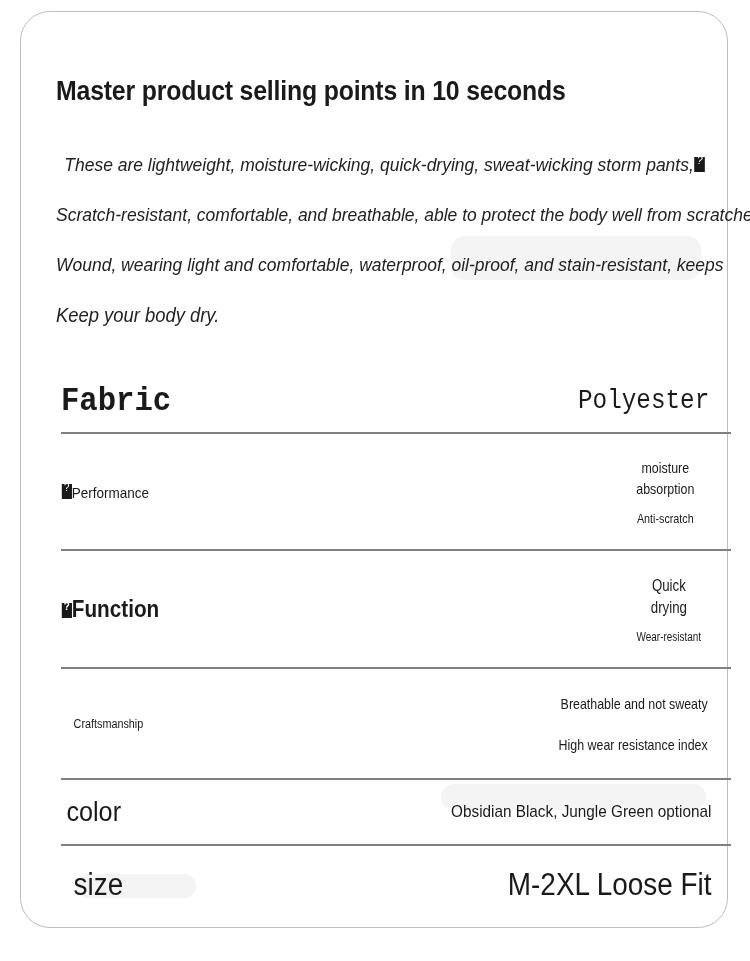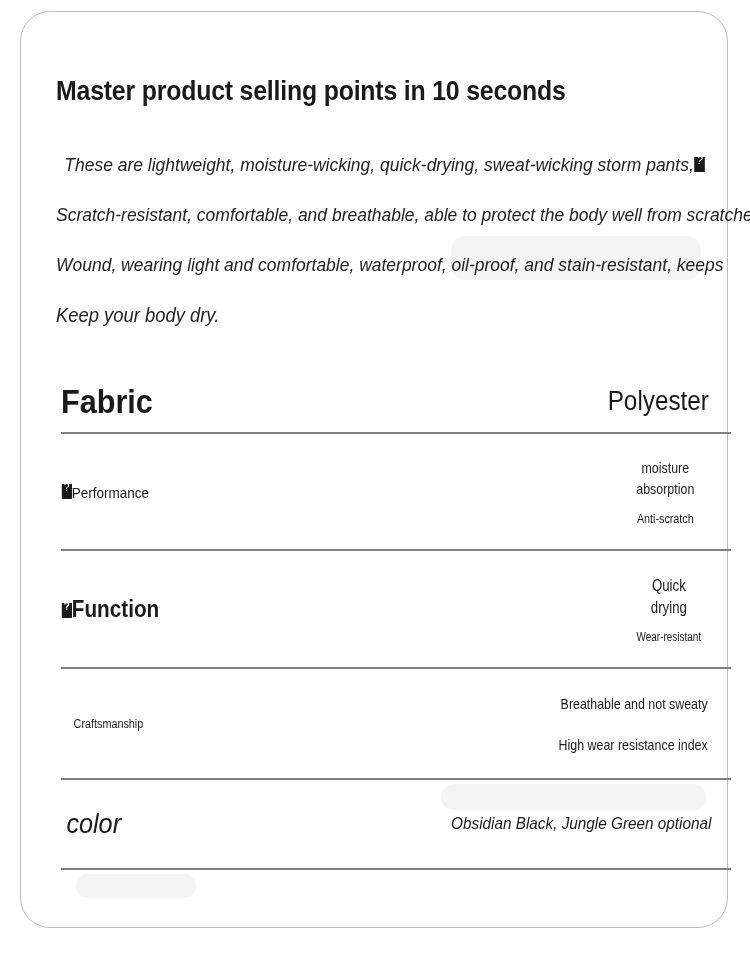--- a/index.html
+++ b/index.html
@@ -122,21 +122,21 @@
     white-space: nowrap;
   }
   .spec-val {
     color: #1a1a1a;
     text-align: right;
     transform: scaleX(0.9);
     transform-origin: right center;
   }
 
   
-  .row-fabric { height: 62px; }
+  .row-fabric { height: 62px; font-family: Liberation Mono, monospace; }
   .row-fabric .spec-key { font-size: 34px; font-weight: 700; }
   .row-fabric .spec-val { font-size: 27px; font-weight: 400; padding-right: 24px; }
 
   
   .row-perf { height: 115px; }
   .row-perf .spec-key { font-size: 15px; font-weight: 400; }
   .row-perf .val-stack { text-align: center; padding-right: 30px; }
   .row-perf .val-main {
     font-size: 15px;
     line-height: 21px;
@@ -170,21 +170,21 @@
   }
 
   
   .row-craft { height: 109px; }
   .row-craft .spec-key { font-size: 12px; font-weight: 400; padding-left: 14px; }
   .row-craft .val-stack { text-align: right; padding-right: 26px; }
   .row-craft .val-main { font-size: 15px; white-space: nowrap; transform: scaleX(0.92); transform-origin: right center; }
   .row-craft .val-sub  { font-size: 15px; white-space: nowrap; margin-top: 24px; transform: scaleX(0.92); transform-origin: right center; }
 
   
-  .row-color { height: 88px; font-style: italic; }
+  .row-color { height: 64px; }
   .row-color .spec-key { font-size: 28px; font-weight: 400; padding-left: 6px; }
   .row-color .spec-val { font-size: 17px; font-weight: 400; padding-right: 22px; white-space: nowrap; }
 
   
   .row-size { height: 78px; }
   .row-size .spec-key { font-size: 31px; font-weight: 400; padding-left: 14px; }
   .row-size .spec-val { font-size: 31px; font-weight: 400; padding-right: 22px; white-space: nowrap; }
 </style>
 </head>
 <body>
@@ -238,15 +238,19 @@
       </div>
     </div>
     <div class="divider"></div>
 
     <div class="spec-row row-color">
       <div class="spec-key">color</div>
       <div class="spec-val">Obsidian Black, Jungle Green optional</div>
     </div>
     <div class="divider"></div>
 
+    <div class="spec-row row-size">
+      <div class="spec-key">size</div>
+      <div class="spec-val">M-2XL Loose Fit</div>
+    </div>
 
   </div>
 </div>
 
 </body></html>

